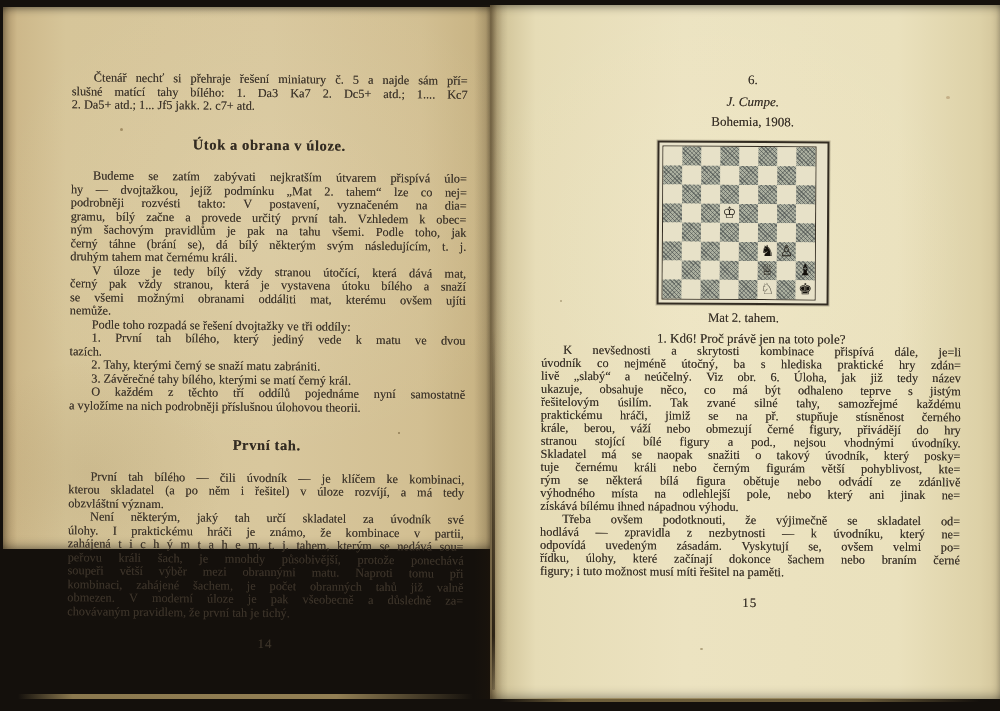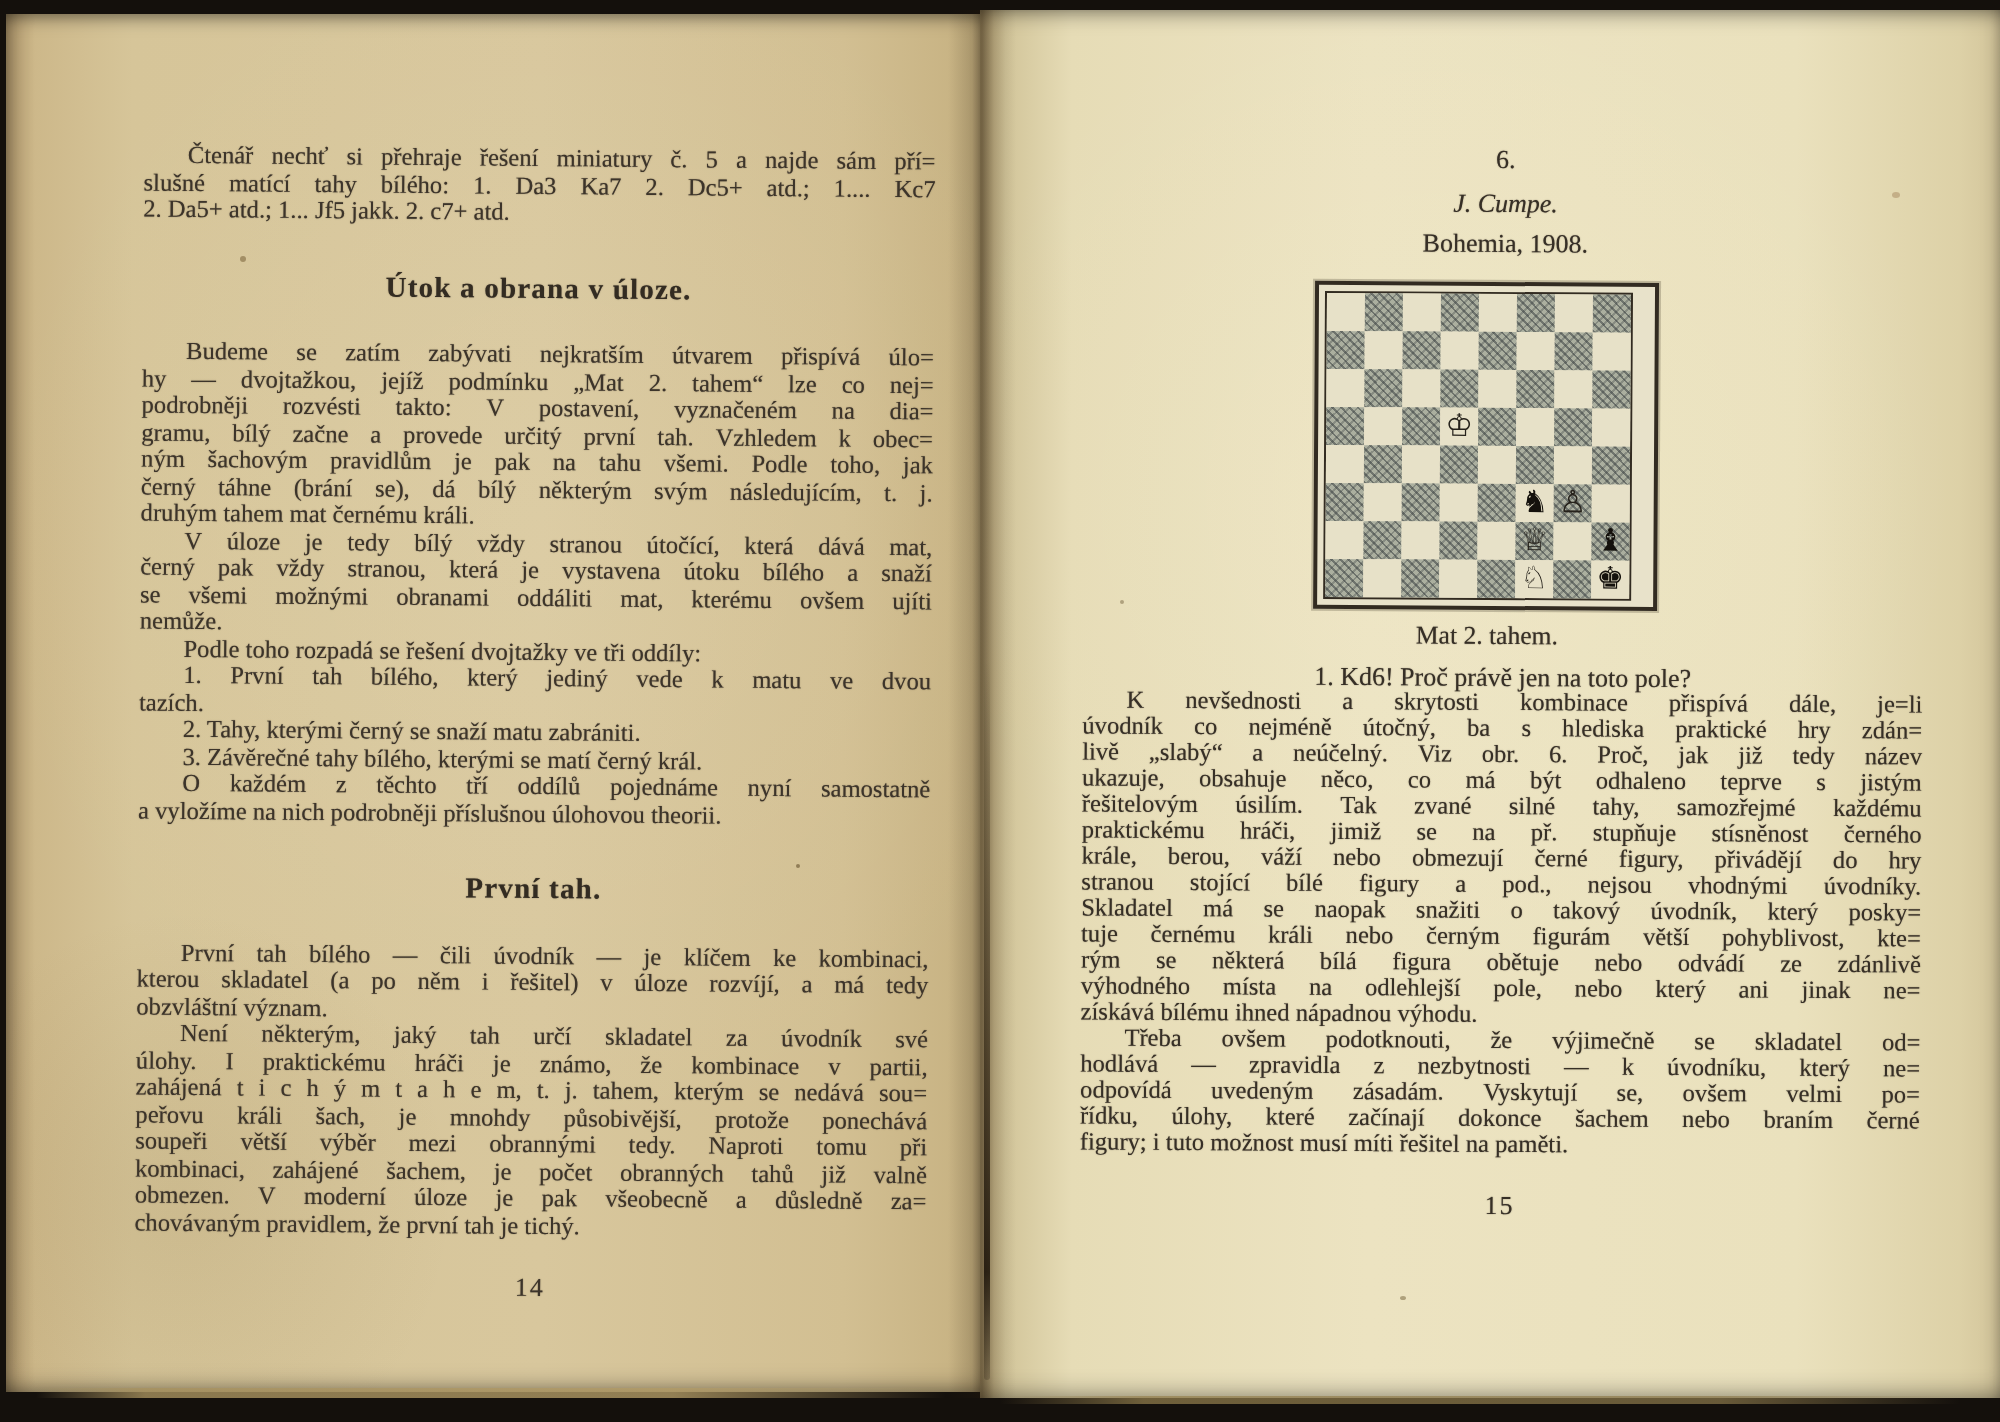--- a/index.html
+++ b/index.html
@@ -1,20 +1,20 @@
 <!DOCTYPE html>
 <html><head>
 <meta charset="utf-8">
 <style>
   html,body{margin:0;padding:0;background:#0e0c09;}
   .photo{position:relative;width:1000px;height:711px;background:#14100c;overflow:hidden;
          font-family:"Liberation Serif","DejaVu Serif",serif;}
   
   .page{position:absolute;}
-  .page-left{left:3px;top:7px;width:487px;height:689px;
+  .page-left{left:3px;top:7px;width:487px;height:542px;
     background:
       radial-gradient(90% 70% at 55% 38%, rgba(255,250,228,0.10), transparent 65%),
       radial-gradient(40% 30% at 18% 86%, rgba(110,85,40,0.10), transparent 70%),
       linear-gradient(to right,#b69d70 0%,#cdb88a 3%,#d6c599 13%,#d8c79d 55%,#d2bf92 86%,#c6b181 100%);
     box-shadow: inset 0 7px 9px -6px rgba(0,0,0,.55),
                 inset 0 -9px 11px -8px rgba(0,0,0,.5),
                 inset 9px 0 12px -9px rgba(0,0,0,.45);}
   .page-right{left:490px;top:5px;width:510px;height:694px;
     background:
       radial-gradient(80% 60% at 45% 35%, rgba(255,252,235,0.12), transparent 65%),
@@ -347,21 +347,21 @@
               <span>působivější,</span>
               <span>protože</span>
               <span>ponechává</span>
             </div>
             <div class="line">
               <span>soupeři</span>
               <span>větší</span>
               <span>výběr</span>
               <span>mezi</span>
               <span>obrannými</span>
-              <span>tedy.</span>
+              <span>matu.</span>
               <span>Naproti</span>
               <span>tomu</span>
               <span>při</span>
             </div>
             <div class="line">
               <span>kombinaci,</span>
               <span>zahájené</span>
               <span>šachem,</span>
               <span>je</span>
               <span>počet</span>
@@ -503,21 +503,21 @@
               <span>zdán=</span>
             </div>
             <div class="line">
               <span>livě</span>
               <span>„slabý“</span>
               <span>a</span>
               <span>neúčelný.</span>
               <span>Viz</span>
               <span>obr.</span>
               <span>6.</span>
-              <span>Proč,</span>
+              <span>Úloha,</span>
               <span>jak</span>
               <span>již</span>
               <span>tedy</span>
               <span>název</span>
             </div>
             <div class="line">
               <span>ukazuje,</span>
               <span>obsahuje</span>
               <span>něco,</span>
               <span>co</span>

